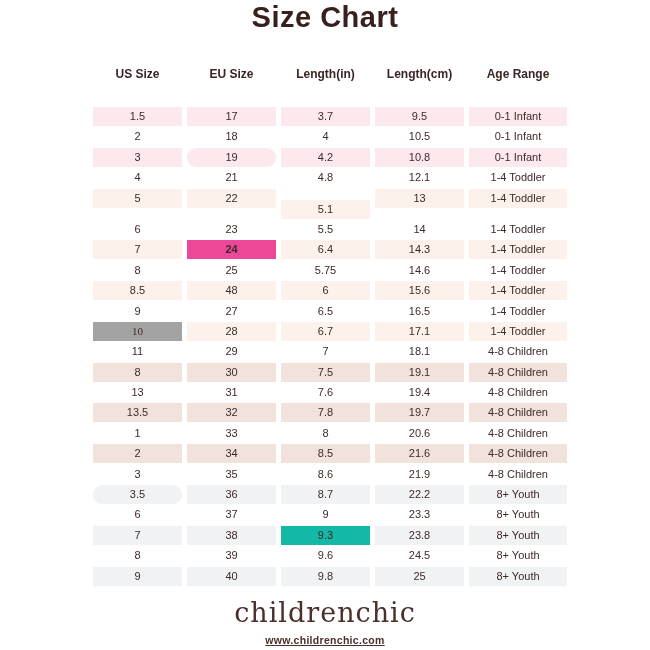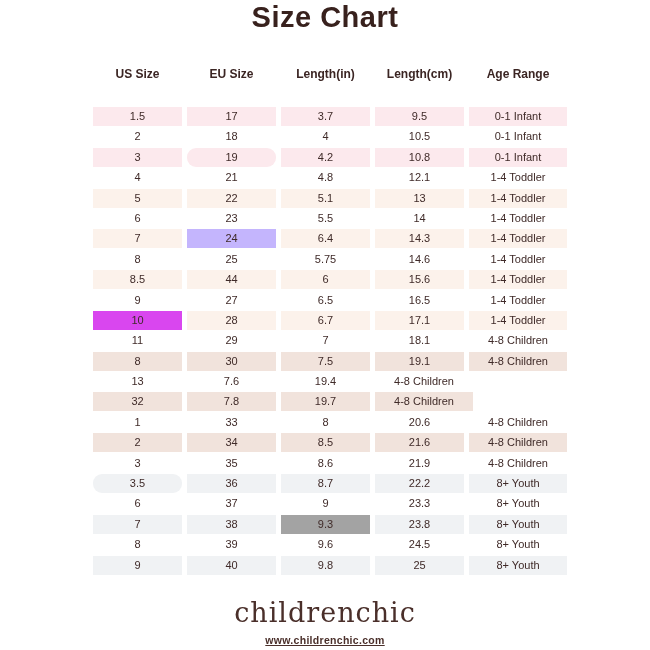--- a/index.html
+++ b/index.html
@@ -122,61 +122,61 @@
         <div class="trow">
           <div class="cell c0">4</div>
           <div class="cell c1">21</div>
           <div class="cell c2">4.8</div>
           <div class="cell c3">12.1</div>
           <div class="cell c4">1-4 Toddler</div>
         </div>
         <div class="trow">
           <div class="cell c0" style="background: rgb(252, 242, 235);">5</div>
           <div class="cell c1" style="background: rgb(252, 242, 235);">22</div>
-          <div class="cell c2" style="background: rgb(252, 242, 235);">5.1</div>
+          <div class="cell c2" style="background: rgb(252, 242, 235); margin-top: 11px;">5.1</div>
           <div class="cell c3" style="background: rgb(252, 242, 235);">13</div>
           <div class="cell c4" style="background: rgb(252, 242, 235);">1-4 Toddler</div>
         </div>
         <div class="trow">
           <div class="cell c0">6</div>
           <div class="cell c1">23</div>
           <div class="cell c2">5.5</div>
           <div class="cell c3">14</div>
           <div class="cell c4">1-4 Toddler</div>
         </div>
         <div class="trow">
           <div class="cell c0" style="background: rgb(252, 242, 235);">7</div>
-          <div class="cell c1" style="background: #c4b5fd;">24</div>
+          <div class="cell c1" style="background: #ec4899; font-weight: bold;">24</div>
           <div class="cell c2" style="background: rgb(252, 242, 235);">6.4</div>
           <div class="cell c3" style="background: rgb(252, 242, 235);">14.3</div>
           <div class="cell c4" style="background: rgb(252, 242, 235);">1-4 Toddler</div>
         </div>
         <div class="trow">
           <div class="cell c0">8</div>
           <div class="cell c1">25</div>
           <div class="cell c2">5.75</div>
           <div class="cell c3">14.6</div>
           <div class="cell c4">1-4 Toddler</div>
         </div>
         <div class="trow">
           <div class="cell c0" style="background: rgb(252, 242, 235);">8.5</div>
-          <div class="cell c1" style="background: rgb(252, 242, 235);">44</div>
+          <div class="cell c1" style="background: rgb(252, 242, 235);">48</div>
           <div class="cell c2" style="background: rgb(252, 242, 235);">6</div>
           <div class="cell c3" style="background: rgb(252, 242, 235);">15.6</div>
           <div class="cell c4" style="background: rgb(252, 242, 235);">1-4 Toddler</div>
         </div>
         <div class="trow">
           <div class="cell c0">9</div>
           <div class="cell c1">27</div>
           <div class="cell c2">6.5</div>
           <div class="cell c3">16.5</div>
           <div class="cell c4">1-4 Toddler</div>
         </div>
         <div class="trow">
-          <div class="cell c0" style="background: #d946ef;">10</div>
+          <div class="cell c0" style="background: #a3a3a3; font-family: Liberation Serif, serif;">10</div>
           <div class="cell c1" style="background: rgb(252, 242, 235);">28</div>
           <div class="cell c2" style="background: rgb(252, 242, 235);">6.7</div>
           <div class="cell c3" style="background: rgb(252, 242, 235);">17.1</div>
           <div class="cell c4" style="background: rgb(252, 242, 235);">1-4 Toddler</div>
         </div>
         <div class="trow">
           <div class="cell c0">11</div>
           <div class="cell c1">29</div>
           <div class="cell c2">7</div>
           <div class="cell c3">18.1</div>
@@ -184,25 +184,27 @@
         </div>
         <div class="trow">
           <div class="cell c0" style="background: rgb(241, 227, 220);">8</div>
           <div class="cell c1" style="background: rgb(241, 227, 220);">30</div>
           <div class="cell c2" style="background: rgb(241, 227, 220);">7.5</div>
           <div class="cell c3" style="background: rgb(241, 227, 220);">19.1</div>
           <div class="cell c4" style="background: rgb(241, 227, 220);">4-8 Children</div>
         </div>
         <div class="trow">
           <div class="cell c0">13</div>
+          <div class="cell c1">31</div>
           <div class="cell c2">7.6</div>
           <div class="cell c3">19.4</div>
           <div class="cell c4">4-8 Children</div>
         </div>
         <div class="trow">
+          <div class="cell c0" style="background: rgb(241, 227, 220);">13.5</div>
           <div class="cell c1" style="background: rgb(241, 227, 220);">32</div>
           <div class="cell c2" style="background: rgb(241, 227, 220);">7.8</div>
           <div class="cell c3" style="background: rgb(241, 227, 220);">19.7</div>
           <div class="cell c4" style="background: rgb(241, 227, 220);">4-8 Children</div>
         </div>
         <div class="trow">
           <div class="cell c0">1</div>
           <div class="cell c1">33</div>
           <div class="cell c2">8</div>
           <div class="cell c3">20.6</div>
@@ -232,21 +234,21 @@
         <div class="trow">
           <div class="cell c0">6</div>
           <div class="cell c1">37</div>
           <div class="cell c2">9</div>
           <div class="cell c3">23.3</div>
           <div class="cell c4">8+ Youth</div>
         </div>
         <div class="trow">
           <div class="cell c0" style="background: rgb(240, 242, 244);">7</div>
           <div class="cell c1" style="background: rgb(240, 242, 244);">38</div>
-          <div class="cell c2" style="background: #a3a3a3;">9.3</div>
+          <div class="cell c2" style="background: #14b8a6;">9.3</div>
           <div class="cell c3" style="background: rgb(240, 242, 244);">23.8</div>
           <div class="cell c4" style="background: rgb(240, 242, 244);">8+ Youth</div>
         </div>
         <div class="trow">
           <div class="cell c0">8</div>
           <div class="cell c1">39</div>
           <div class="cell c2">9.6</div>
           <div class="cell c3">24.5</div>
           <div class="cell c4">8+ Youth</div>
         </div>

